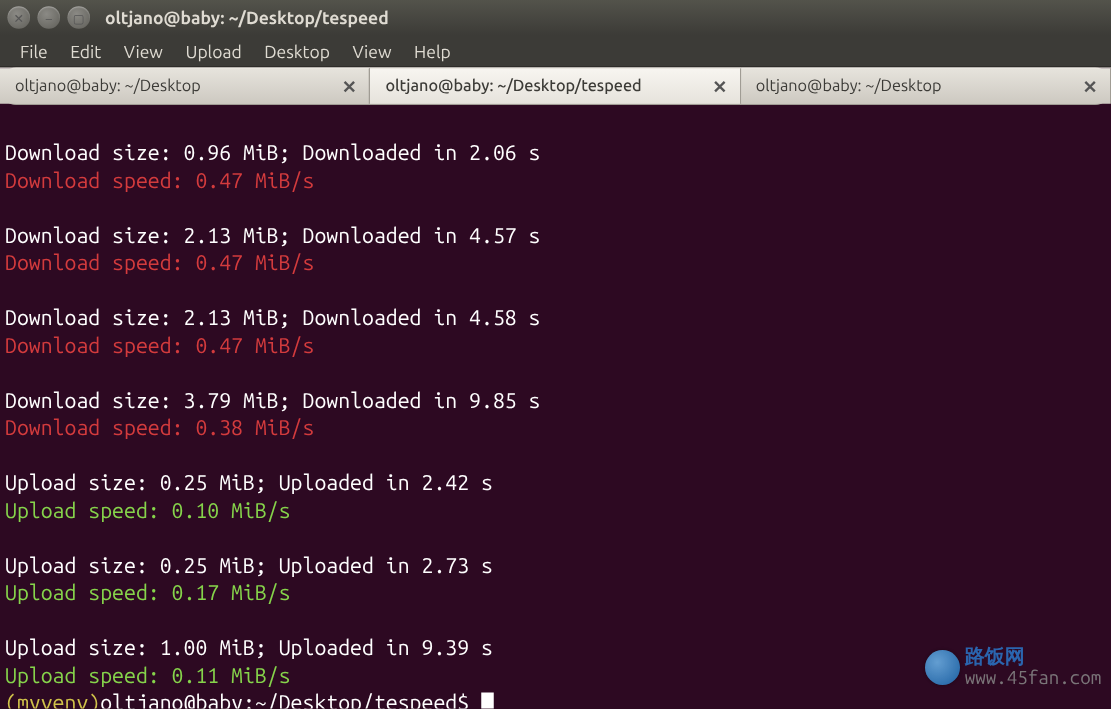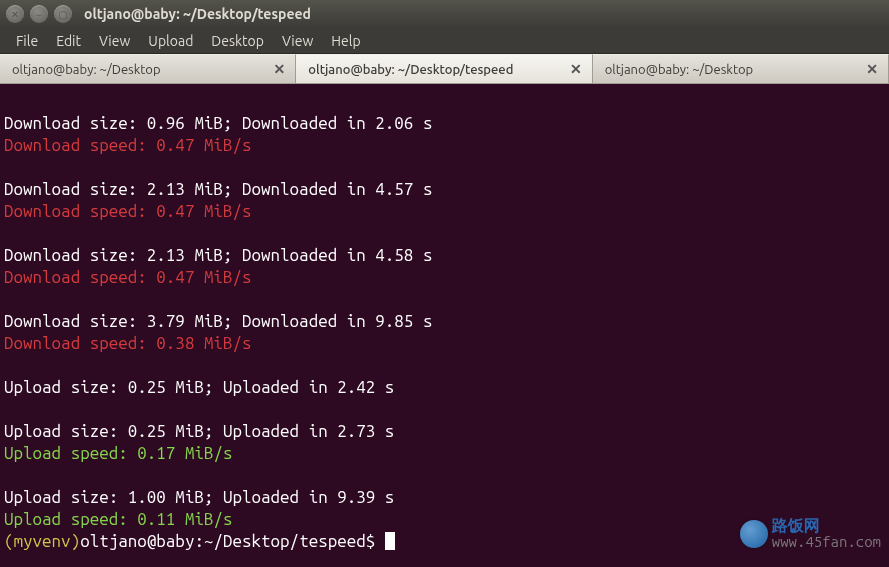--- a/index.html
+++ b/index.html
@@ -36,20 +36,21 @@
   border-bottom: 1px solid #2a2926;
 }
 .menu-item {
   color: #dfdbd2; font-size: 14px; padding: 3px 8px; cursor: pointer;
 }
 .tabbar {
   height: 30px;
   background: #d4d0c8;
   display: flex;
   border-bottom: 1px solid #a09c94;
+  border-radius: 13px;
 }
 .tab {
   flex: 1;
   display: flex; align-items: center; justify-content: space-between;
   padding: 0 8px 0 12px;
   background: linear-gradient(to bottom,#e6e3dc,#cdc9c1);
   border-right: 1px solid #a09c94;
   font-size: 13px; color: #3c3b37; cursor: pointer;
   border-top: 1px solid #f0ede6;
 }
@@ -138,20 +139,21 @@
 Download size: 2.13 MiB; Downloaded in 4.57 s
 <span class="red">Download speed: 0.47 MiB/s</span>
 
 Download size: 2.13 MiB; Downloaded in 4.58 s
 <span class="red">Download speed: 0.47 MiB/s</span>
 
 Download size: 3.79 MiB; Downloaded in 9.85 s
 <span class="red">Download speed: 0.38 MiB/s</span>
 
 Upload size: 0.25 MiB; Uploaded in 2.42 s
+<span class="green">Upload speed: 0.10 MiB/s</span>
 
 Upload size: 0.25 MiB; Uploaded in 2.73 s
 <span class="green">Upload speed: 0.17 MiB/s</span>
 
 Upload size: 1.00 MiB; Uploaded in 9.39 s
 <span class="green">Upload speed: 0.11 MiB/s</span>
 <span class="yellow">(myvenv)</span>oltjano@baby:~/Desktop/tespeed$ <span class="cursor"></span><div class="watermark">
     <span class="watermark-icon"></span>
     <span class="watermark-text">
       <span class="watermark-cn">路饭网</span>

